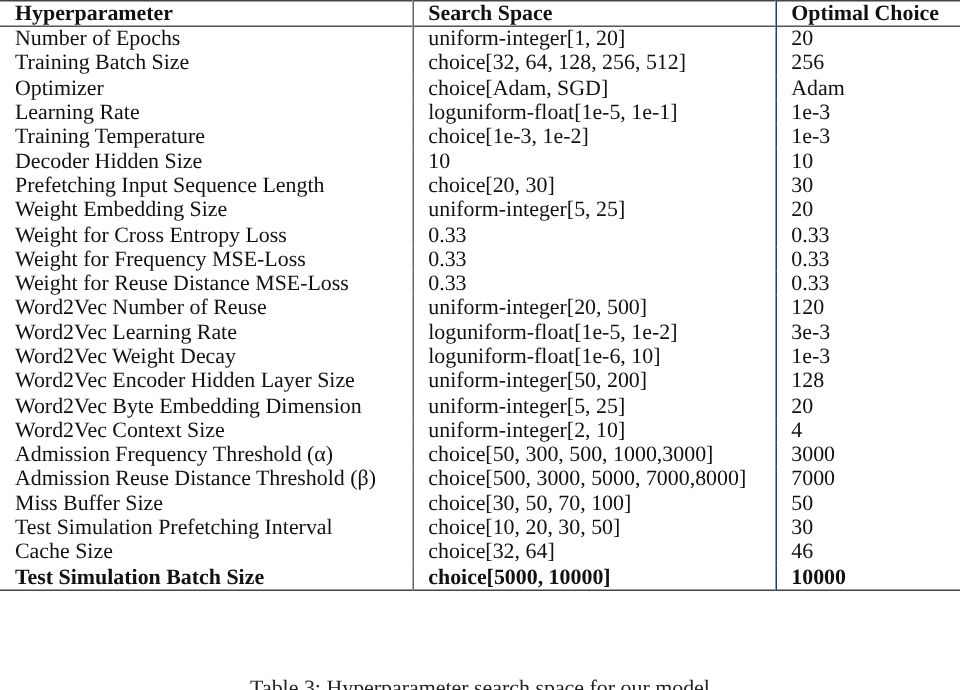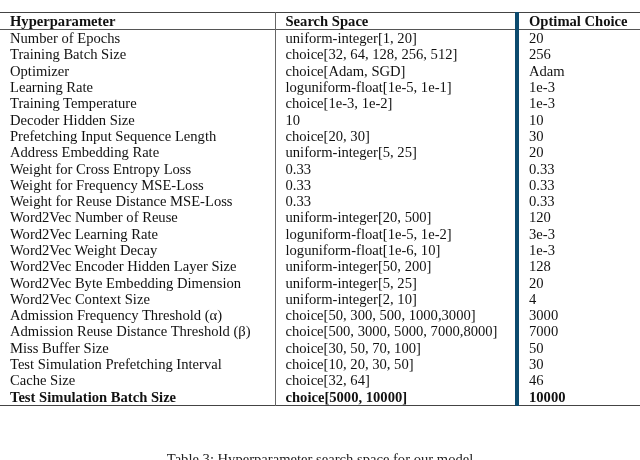--- a/index.html
+++ b/index.html
@@ -13,21 +13,20 @@
       overflow: hidden;
       position: relative;
       font-family: "Liberation Serif", "DejaVu Serif", serif;
       color: #111111;
     }
     .table-wrap {
       position: absolute;
       left: 0;
       top: 0;
       width: 588px;
-      margin-top: 12px;
     }
     table {
       border-collapse: collapse;
       width: 640px;
       table-layout: fixed;
     }
     col.c1 { width: 275px; }
     col.c2 { width: 242px; }
     col.c3 { width: 123px; }
     thead tr {
@@ -49,21 +48,21 @@
       vertical-align: middle;
     }
     th {
       font-weight: bold;
       height: 16px;
     }
     th.col-search, td.col-search {
       border-left: 1px solid #666;
     }
     th.col-opt, td.col-opt {
-      border-left: 4px solid #0c4a6e;
+      border-left: 1px solid #0c4a6e;
     }
     .caption {
       position: absolute;
       left: 0;
       top: 451px;
       width: 640px;
       text-align: center;
       font-size: 14.6px;
       line-height: 16px;
       color: #222;
@@ -116,21 +115,21 @@
           <td>Decoder Hidden Size</td>
           <td class="col-search">10</td>
           <td class="col-opt">10</td>
         </tr>
       <tr>
           <td>Prefetching Input Sequence Length</td>
           <td class="col-search">choice[20, 30]</td>
           <td class="col-opt">30</td>
         </tr>
       <tr>
-          <td>Address Embedding Rate</td>
+          <td>Weight Embedding Size</td>
           <td class="col-search">uniform-integer[5, 25]</td>
           <td class="col-opt">20</td>
         </tr>
       <tr>
           <td>Weight for Cross Entropy Loss</td>
           <td class="col-search">0.33</td>
           <td class="col-opt">0.33</td>
         </tr>
       <tr>
           <td>Weight for Frequency MSE-Loss</td>

